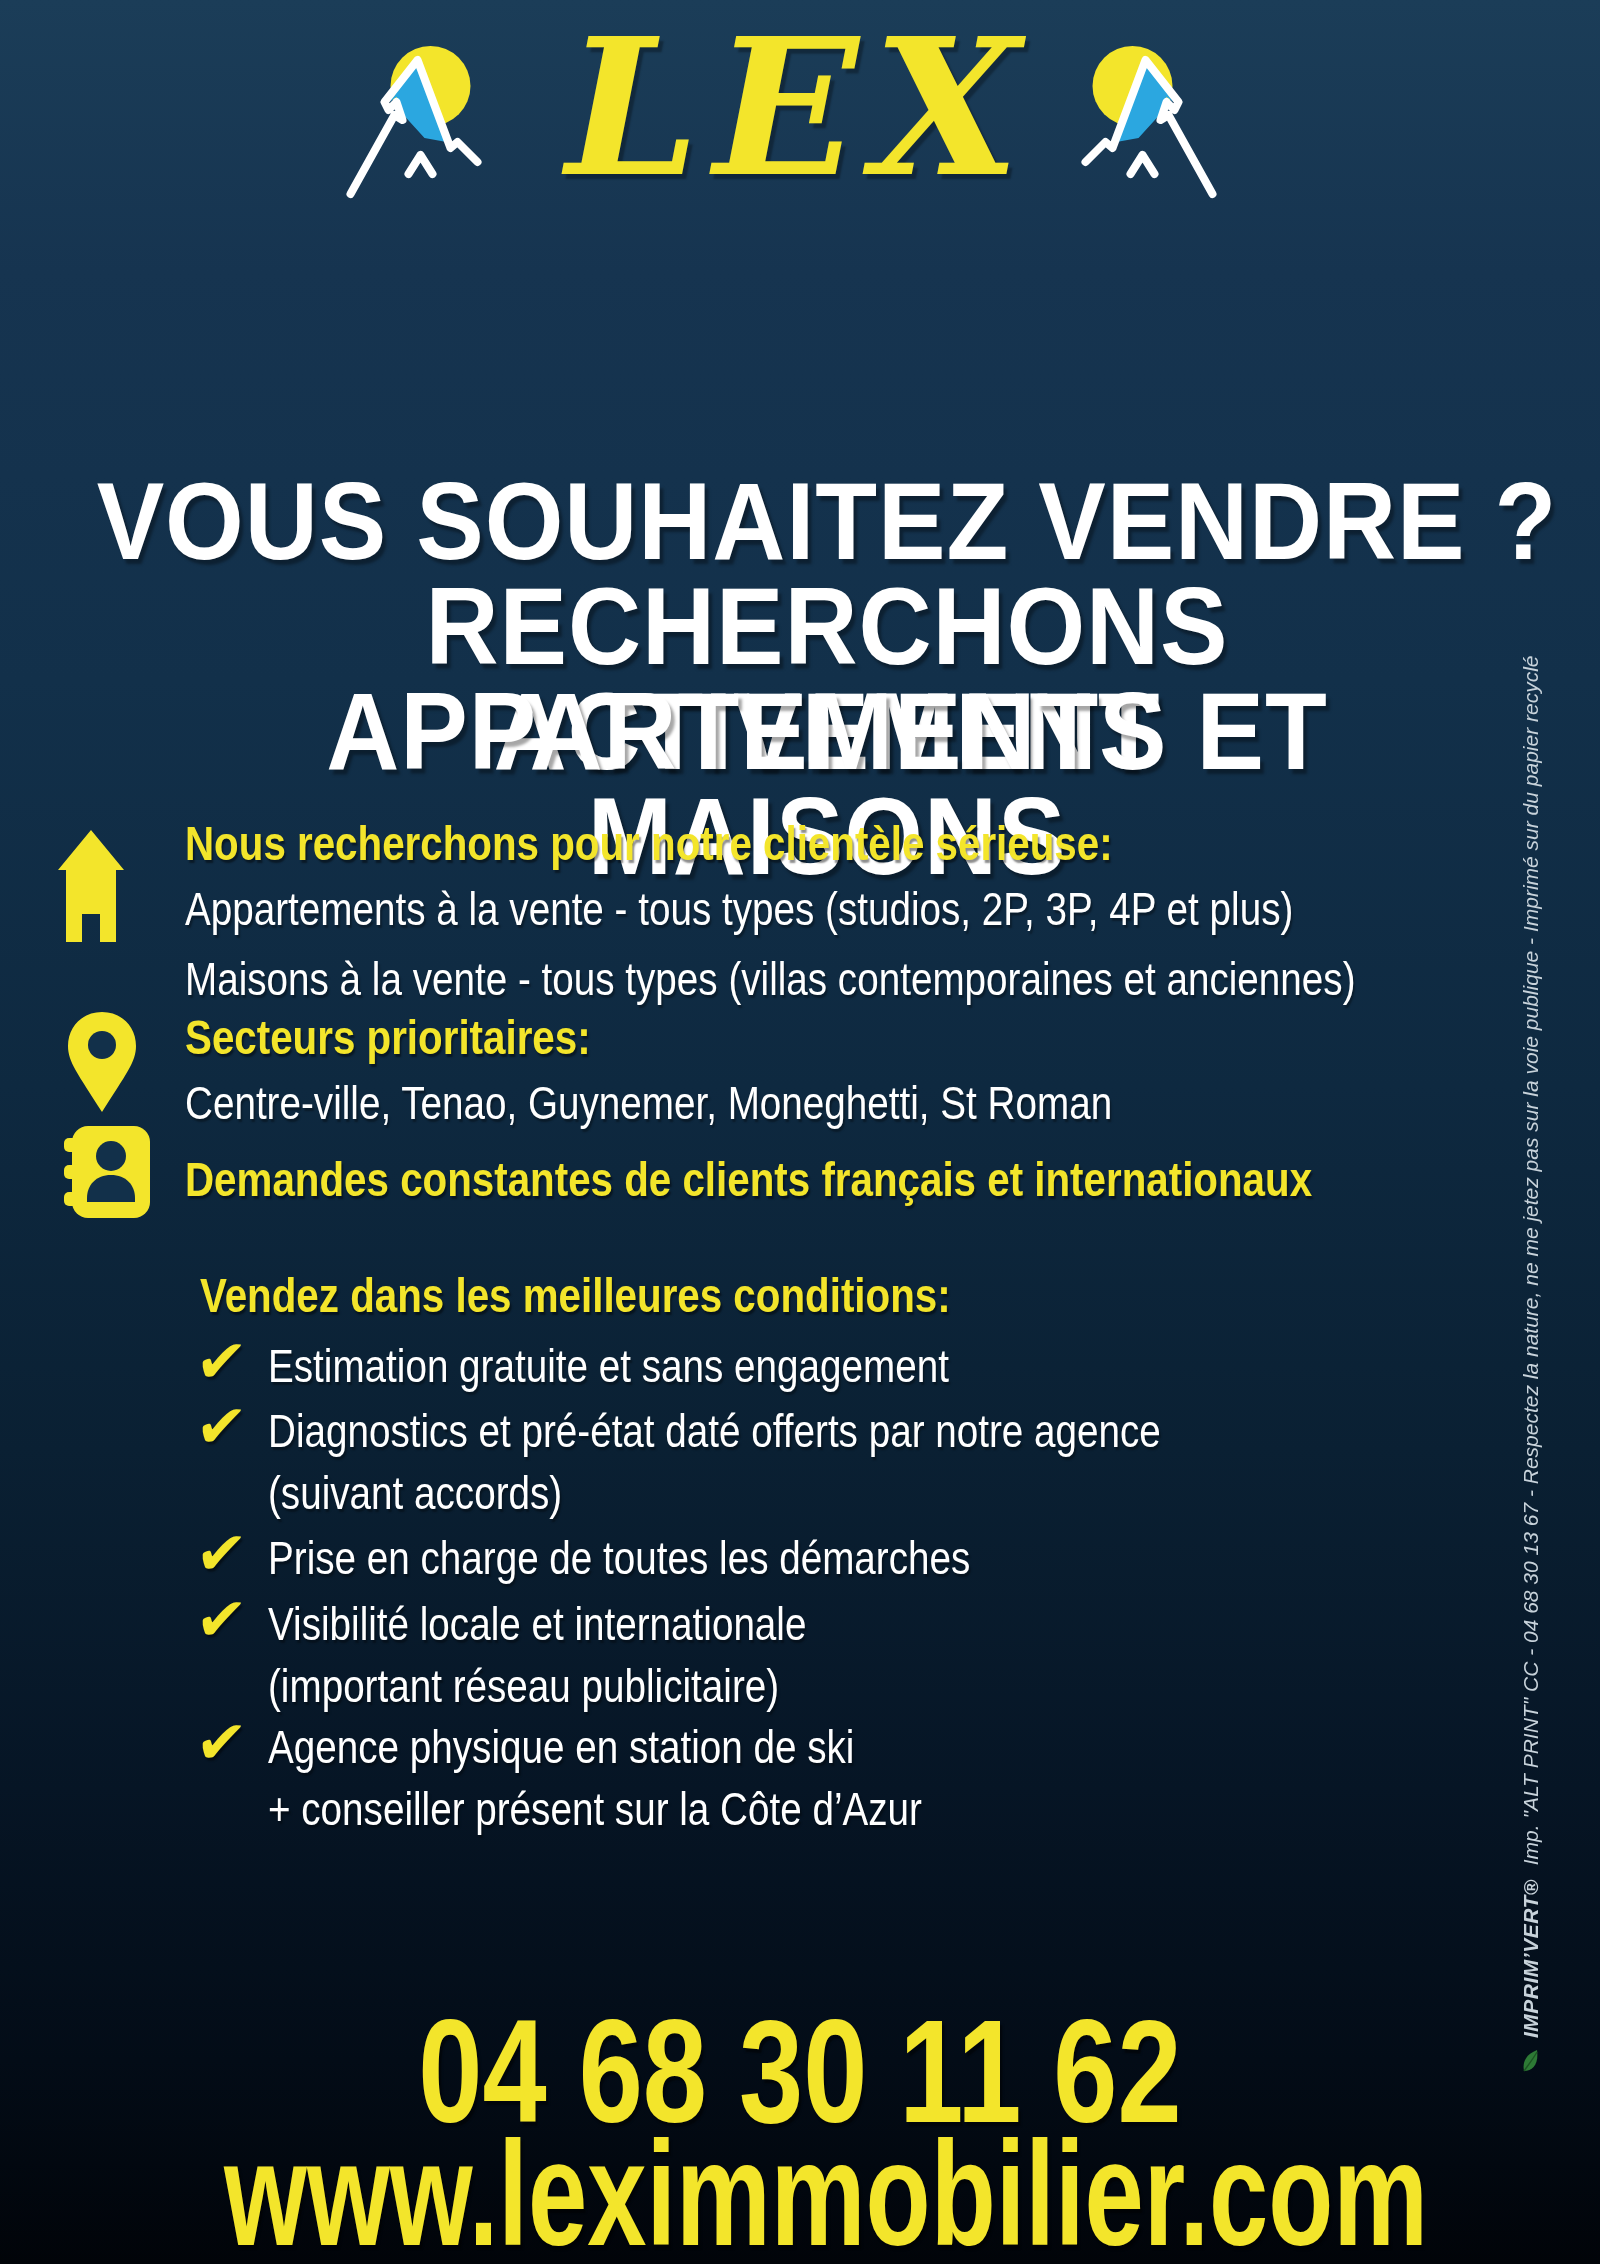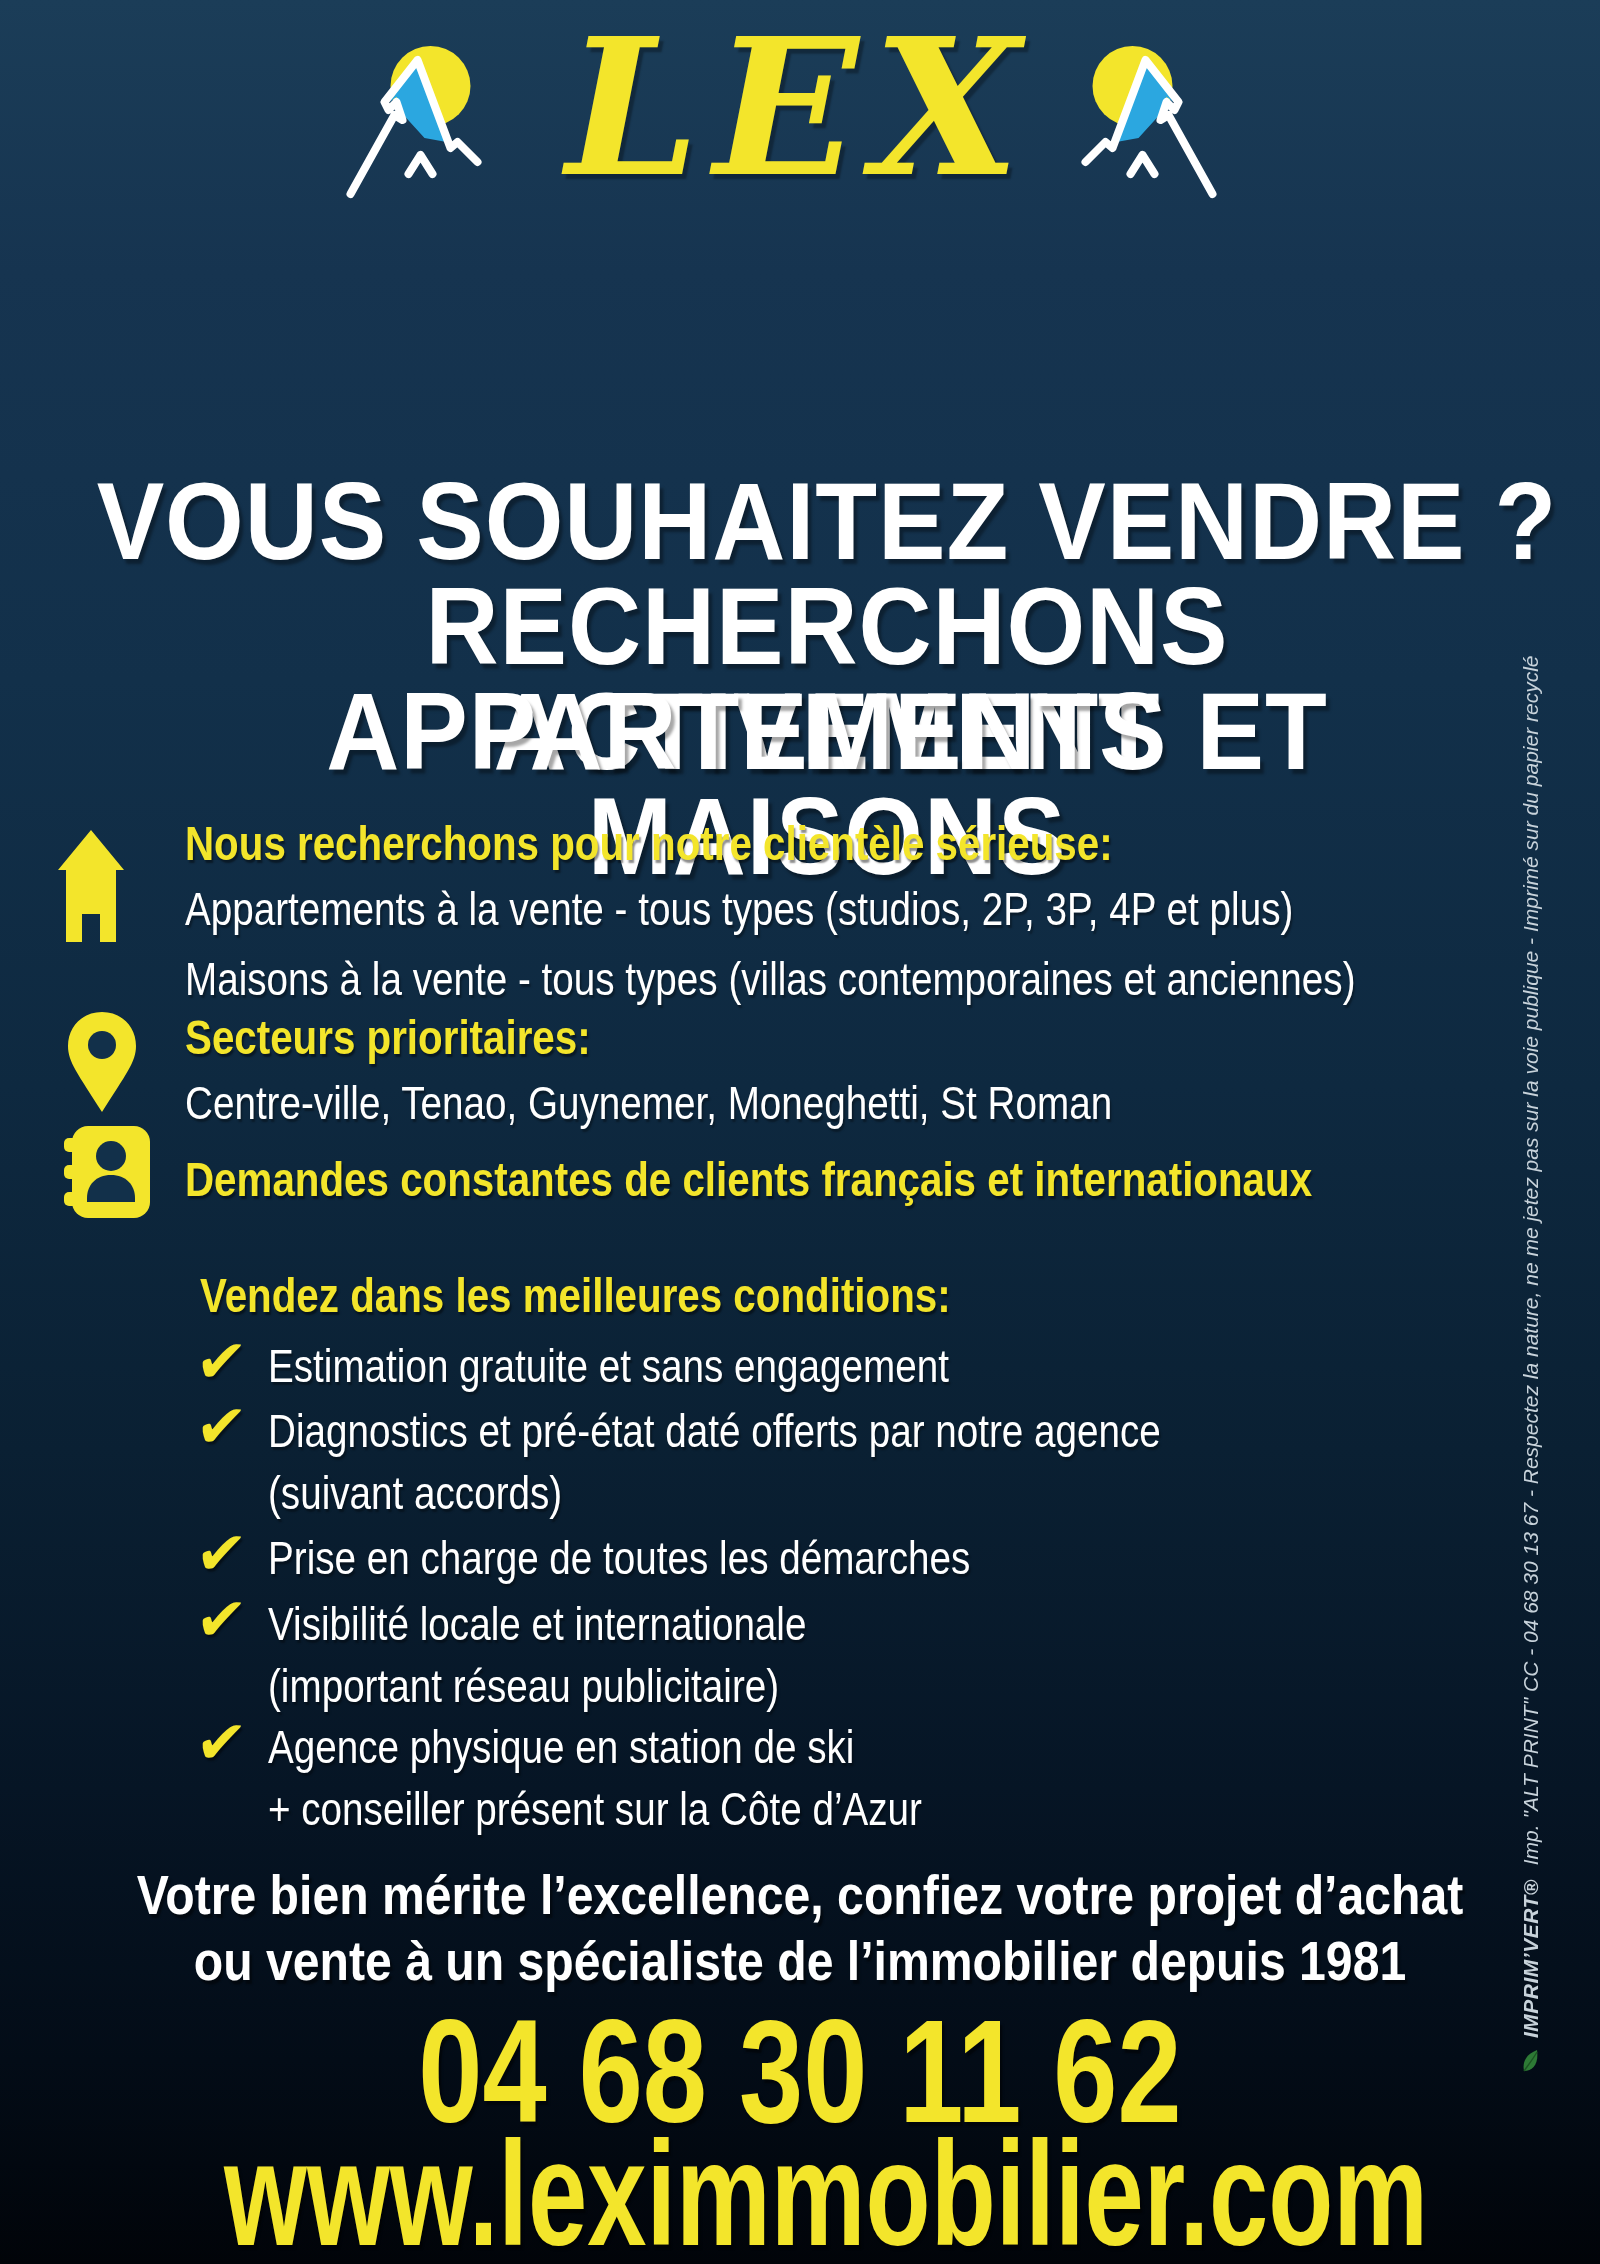--- a/index.html
+++ b/index.html
@@ -189,24 +189,20 @@
     </div>
   </div>
   <div class="cond-item" style="top:1716px">
     <span class="check">✔</span>
     <div class="cond-text">
       <div>Agence physique en station de ski</div>
       <div>+ conseiller présent sur la Côte d’Azur</div>
     </div>
   </div>
 
-  <div class="closing">
-    <div class="closing-line">Votre bien mérite l’excellence, confiez votre projet d’achat</div>
-    <div class="closing-line">ou vente à un spécialiste de l’immobilier depuis 1981</div>
-  </div>
 
   <div class="phone">04 68 30 11 62</div>
   <div class="website">www.leximmobilier.com</div>
 
   <div class="print-credit">
     <svg class="leaf" width="20" height="26" viewBox="0 0 20 26" xmlns="http://www.w3.org/2000/svg">
       <path d="M16 1 C6 5 1 12 3 22 C12 22 18 15 16 1 Z" fill="#2d7a35"></path>
       <path d="M3 22 C8 15 12 10 16 3" fill="none" stroke="#1c5423" stroke-width="1.4"></path>
     </svg>
     <span class="brand">IMPRIM’VERT®</span>

